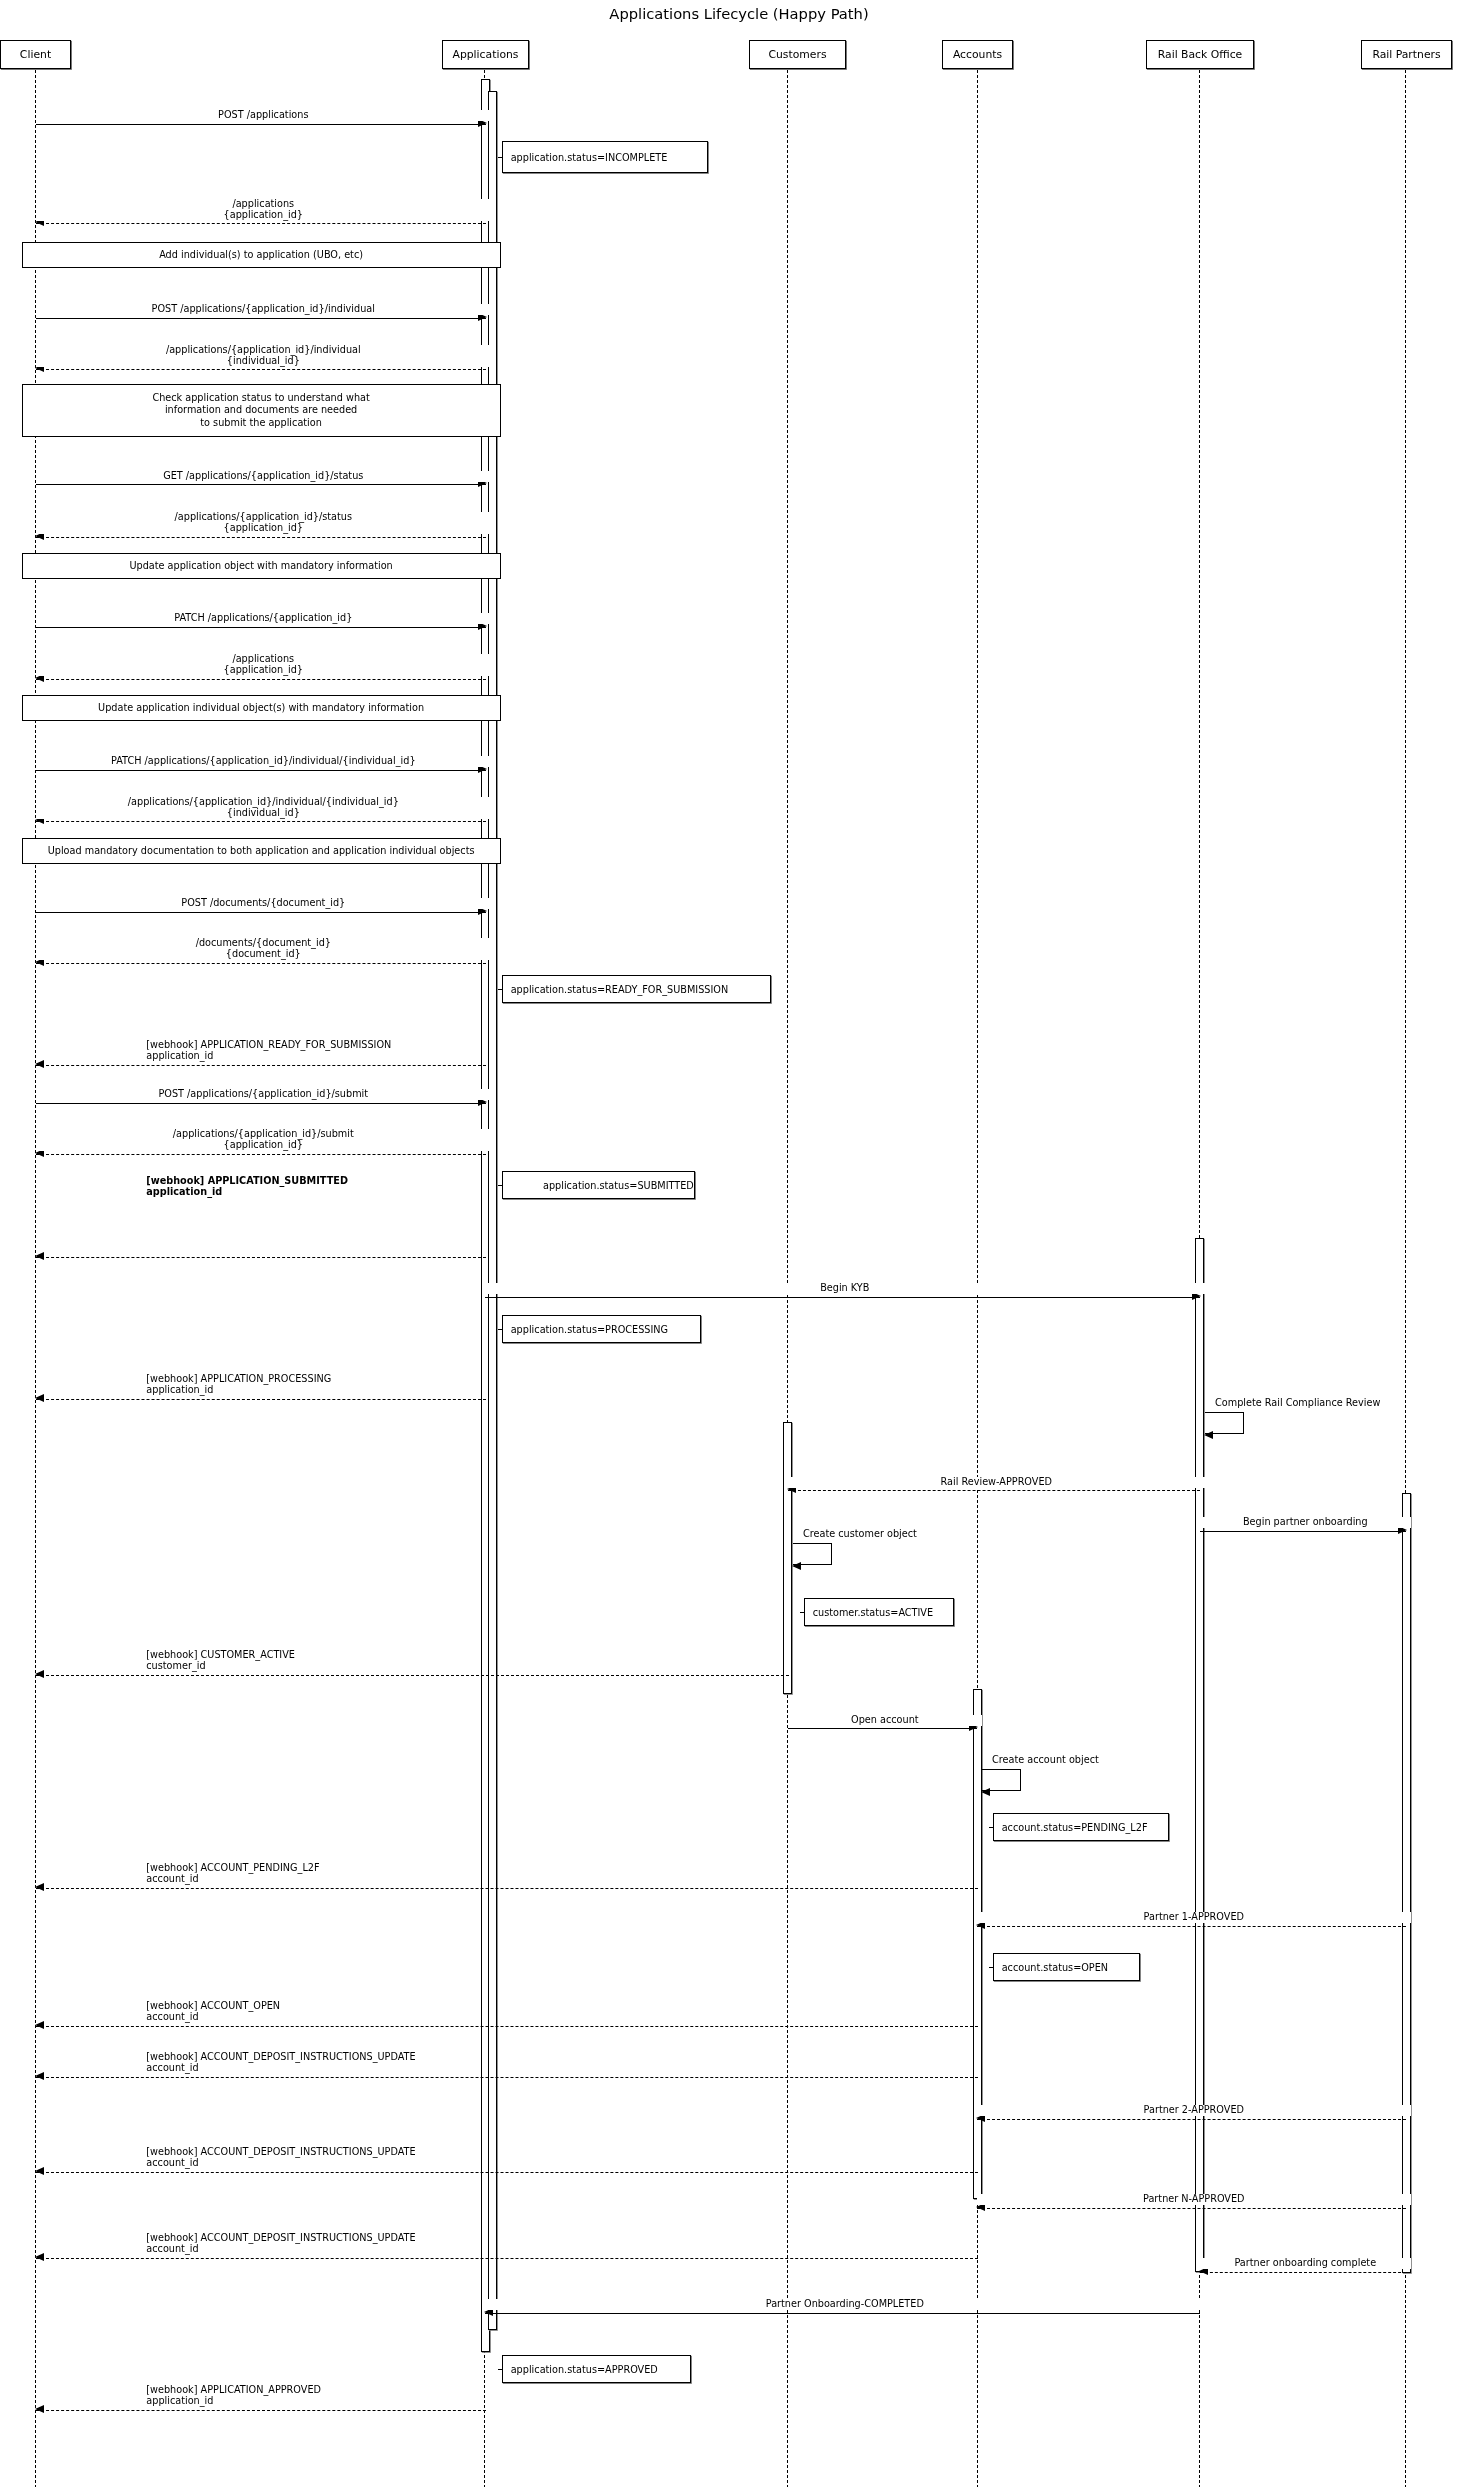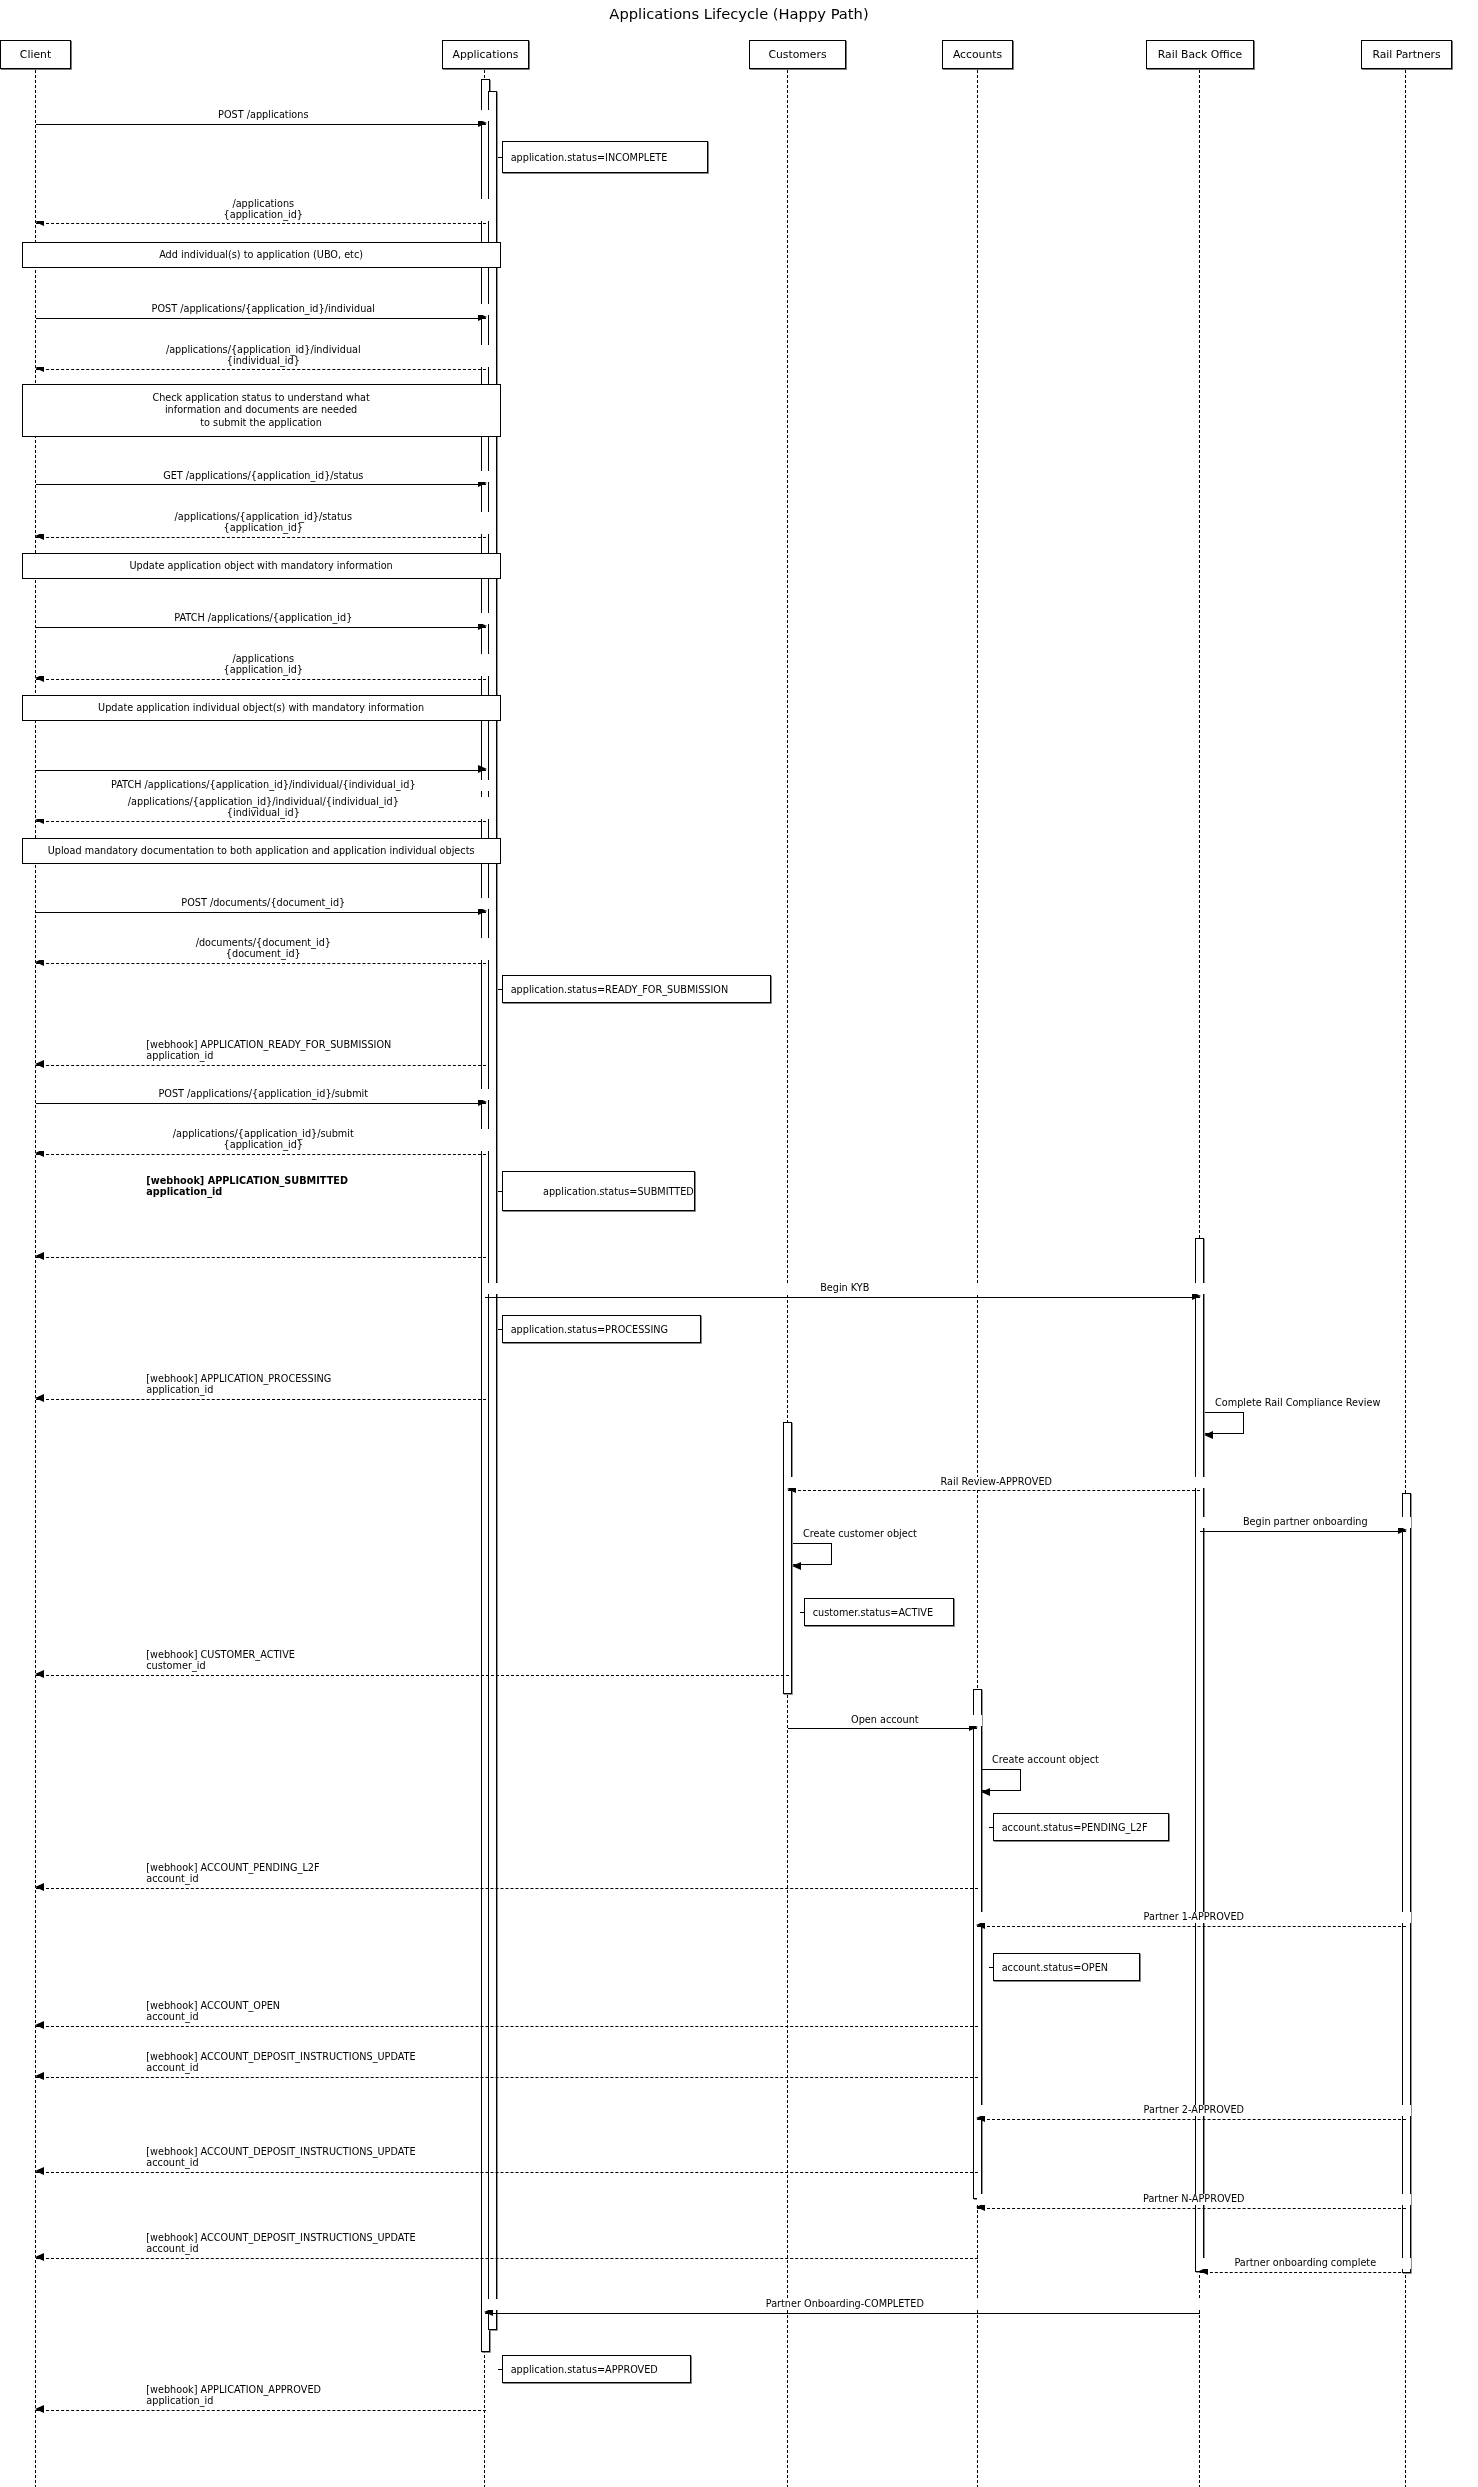--- a/index.html
+++ b/index.html
@@ -121,21 +121,21 @@
       <div class="msg dashed" style="left: 36px; top: 679px; width: 450px;">
         <div class="line"></div>
         <div class="arrow left"></div>
       </div>
       <div class="msg-label" style="text-align: center; left: 36px; width: 450px; top: 654px;">/applications
 {application_id}</div>
       <div class="msg solid" style="left: 36px; top: 770px; width: 450px;">
         <div class="line"></div>
         <div class="arrow right"></div>
       </div>
-      <div class="msg-label" style="text-align: center; left: 36px; width: 450px; top: 780px;">PATCH /applications/{application_id}/individual/{individual_id}</div>
+      <div class="msg-label" style="text-align: center; left: 36px; width: 450px; top: 756px;">PATCH /applications/{application_id}/individual/{individual_id}</div>
       <div class="msg dashed" style="left: 36px; top: 821px; width: 450px;">
         <div class="line"></div>
         <div class="arrow left"></div>
       </div>
       <div class="msg-label" style="text-align: center; left: 36px; width: 450px; top: 797px;">/applications/{application_id}/individual/{individual_id}
 {individual_id}</div>
       <div class="msg solid" style="left: 36px; top: 912px; width: 450px;">
         <div class="line"></div>
         <div class="arrow right"></div>
       </div>
@@ -279,21 +279,21 @@
     </div>
   <div id="layer-notes">
       <div class="note" style="left: 502px; top: 141px; width: 206px; height: 32px;">
         <div class="stub"></div>
         <span>application.status=INCOMPLETE</span>
       </div>
       <div class="note" style="left: 502px; top: 975px; width: 269px; height: 28px;">
         <div class="stub"></div>
         <span>application.status=READY_FOR_SUBMISSION</span>
       </div>
-      <div class="note" style="left: 502px; top: 1171px; width: 193px; height: 40px; padding-left: 40px;">
+      <div class="note" style="left: 502px; top: 1171px; width: 193px; height: 28px; padding-left: 40px;">
         <div class="stub"></div>
         <span>application.status=SUBMITTED</span>
       </div>
       <div class="note" style="left: 502px; top: 1315px; width: 199px; height: 28px;">
         <div class="stub"></div>
         <span>application.status=PROCESSING</span>
       </div>
       <div class="note" style="left: 804px; top: 1598px; width: 150px; height: 28px;">
         <div class="stub"></div>
         <span>customer.status=ACTIVE</span>

